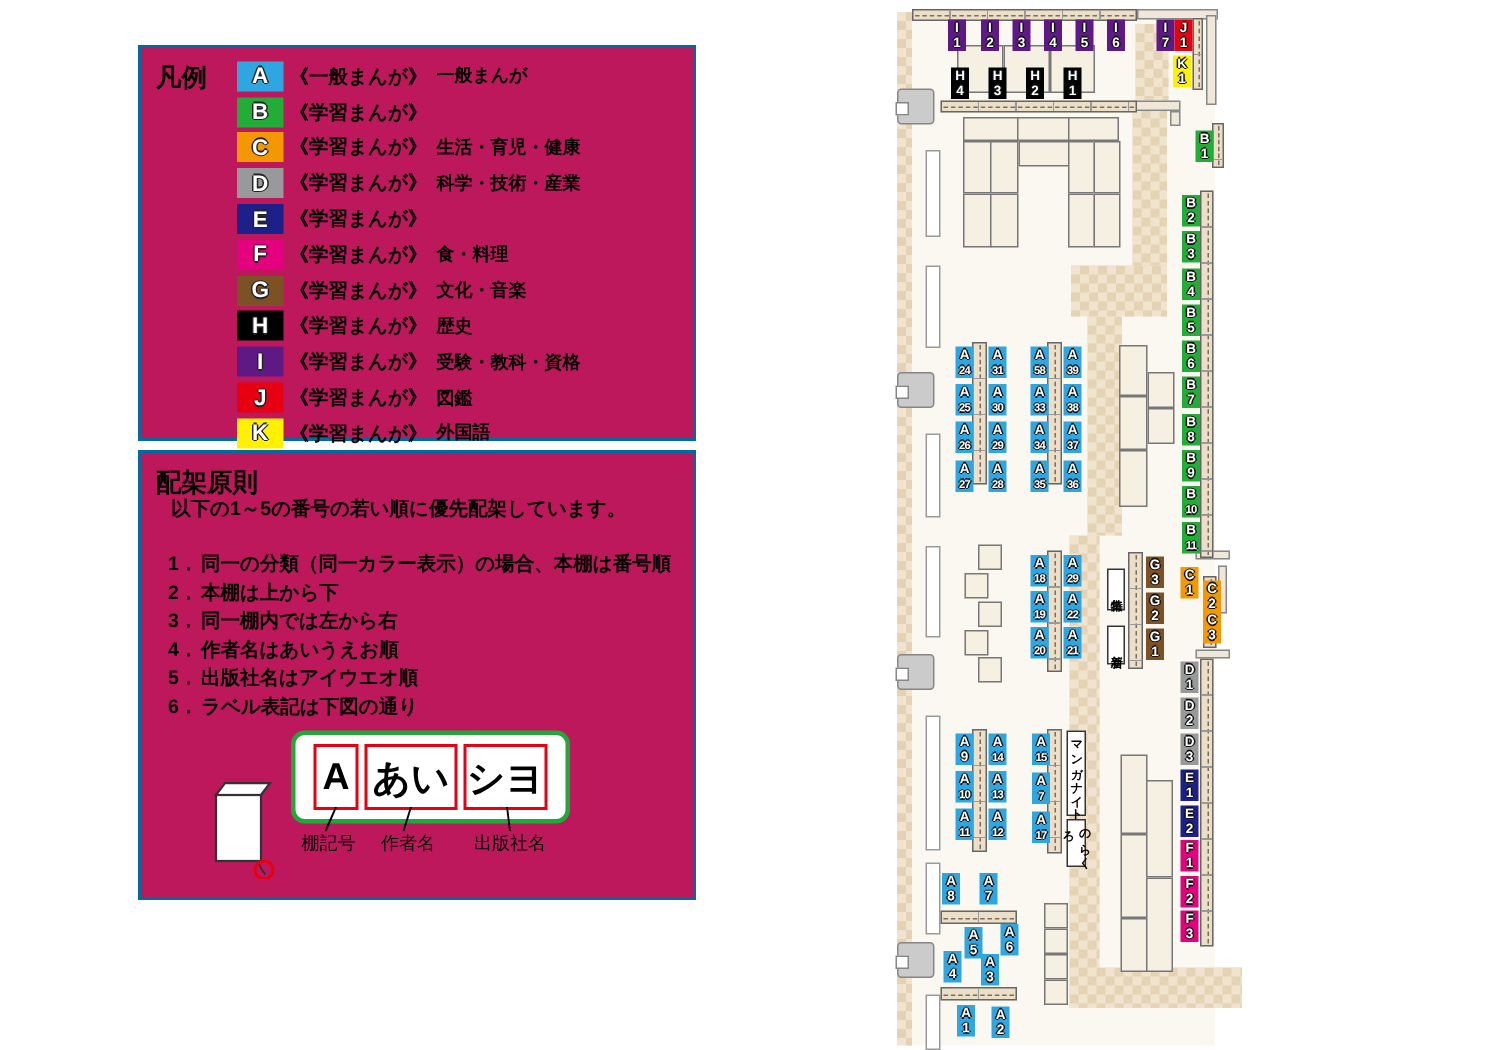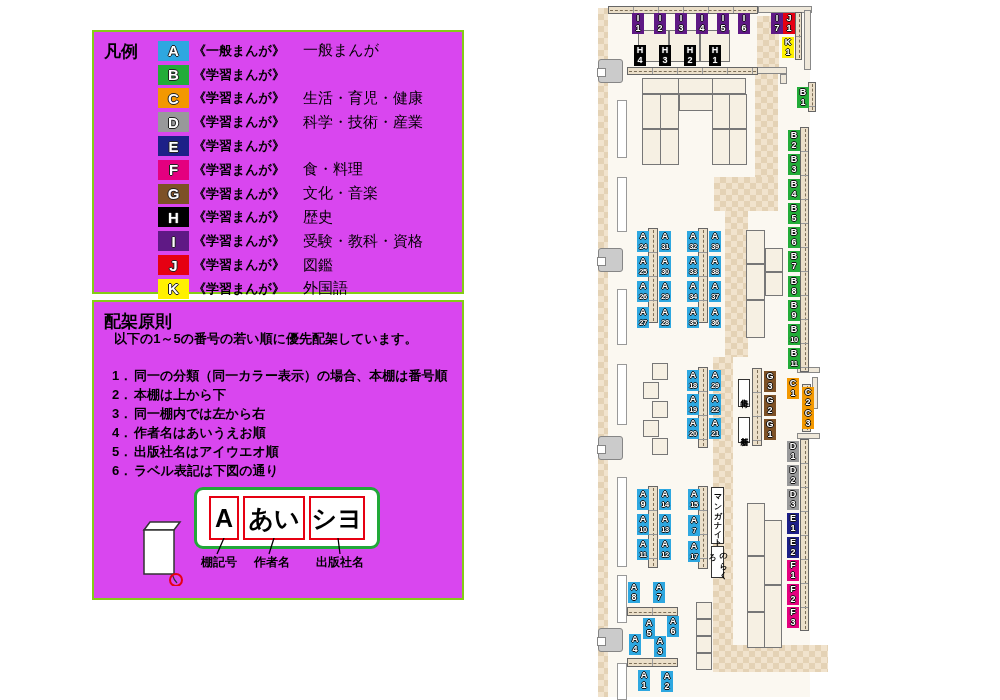--- a/index.html
+++ b/index.html
@@ -1,40 +1,40 @@
 <!DOCTYPE html>
 <html><head>
 <meta charset="utf-8">
 <style>
   html,body{margin:0;padding:0;background:#fff;}
   #page{position:relative;width:1000px;height:700px;overflow:hidden;
         font-family:"Liberation Sans","DejaVu Sans",sans-serif;}
-  .panel{position:absolute;background:#d946ef;border:2px solid #84cc16;box-sizing:border-box;}
+  .panel{position:absolute;background:#be185d;border:2px solid #0369a1;box-sizing:border-box;}
   #legend-panel{left:92px;top:30px;width:372px;height:264px;}
   #principles-panel{left:92px;top:300px;width:372px;height:300px;}
   .panel-title{position:absolute;left:10px;top:8px;font-size:17px;font-weight:bold;color:#000;}
   #legend-rows{position:absolute;left:64px;top:7px;display:flex;flex-direction:column;}
   .legend-row{display:flex;align-items:center;height:23.8px;}
   .swatch{width:31px;height:20px;display:flex;align-items:center;justify-content:center;
           font-size:15px;font-weight:bold;color:#fff;flex:0 0 31px;
           text-shadow:-1px 0 #222,1px 0 #222,0 -1px #222,0 1px #222;}
   .series{font-size:13px;font-weight:bold;color:#000;margin-left:4px;white-space:nowrap;}
-  .cat{font-size:15px;font-weight:normal;color:#000;margin-left:18px;white-space:nowrap;}
+  .cat{font-size:12px;font-weight:bold;color:#000;margin-left:6px;white-space:nowrap;}
   #principles-intro{position:absolute;left:20px;top:28px;font-size:13px;font-weight:bold;white-space:nowrap;}
   #rules{position:absolute;left:18px;top:64px;font-size:13px;font-weight:bold;}
   .rule{display:flex;line-height:19px;white-space:nowrap;}
   .rule .rnum{width:22px;flex:0 0 22px;}
   
   #example-frame{position:absolute;left:100px;top:185px;width:186px;height:62px;
                  border:3px solid #21A838;border-radius:9px;background:#fff;
                  display:flex;align-items:center;padding-left:12px;box-sizing:border-box;gap:4px;}
   .ex-box{border:2px solid #E60012;height:44px;display:flex;align-items:center;justify-content:center;
           font-size:25px;font-weight:bold;color:#000;box-sizing:border-box;background:#fff;}
   #example-captions{position:absolute;left:0;top:252px;width:372px;height:16px;}
-  .ex-cap{position:absolute;font-size:12px;font-weight:bold;white-space:nowrap;}
+  .ex-cap{position:absolute;font-size:12px;font-weight:normal;white-space:nowrap;}
   #example-lines{position:absolute;left:100px;top:236px;}
   #book-icon{position:absolute;left:42px;top:214px;}
   
   #map{position:absolute;left:0;top:0;width:1000px;height:700px;}
   .floor{position:absolute;background:#FBF8F1;}
   .tile{position:absolute;background-color:#F1E3CD;
         background-image:linear-gradient(45deg,#E4D2B5 25%,transparent 25%,transparent 75%,#E4D2B5 75%),
                          linear-gradient(45deg,#E4D2B5 25%,transparent 25%,transparent 75%,#E4D2B5 75%);
         background-size:12px 12px;background-position:0 0,6px 6px;}
   .wall{position:absolute;background:#EFE8DA;border:1px solid #888;box-sizing:border-box;}
@@ -424,21 +424,21 @@
       <div class="sl" style="left: 637px; top: 307px; background: rgb(46, 167, 224);">
         <span>A</span>
         <span class="n2">27</span>
       </div>
       <div class="sl" style="left: 659px; top: 307px; background: rgb(46, 167, 224);">
         <span>A</span>
         <span class="n2">28</span>
       </div>
       <div class="sl" style="left: 687px; top: 231px; background: rgb(46, 167, 224);">
         <span>A</span>
-        <span class="n2">32</span>
+        <span class="n2">58</span>
       </div>
       <div class="sl" style="left: 709px; top: 231px; background: rgb(46, 167, 224);">
         <span>A</span>
         <span class="n2">39</span>
       </div>
       <div class="sl" style="left: 687px; top: 256px; background: rgb(46, 167, 224);">
         <span>A</span>
         <span class="n2">33</span>
       </div>
       <div class="sl" style="left: 709px; top: 256px; background: rgb(46, 167, 224);">

